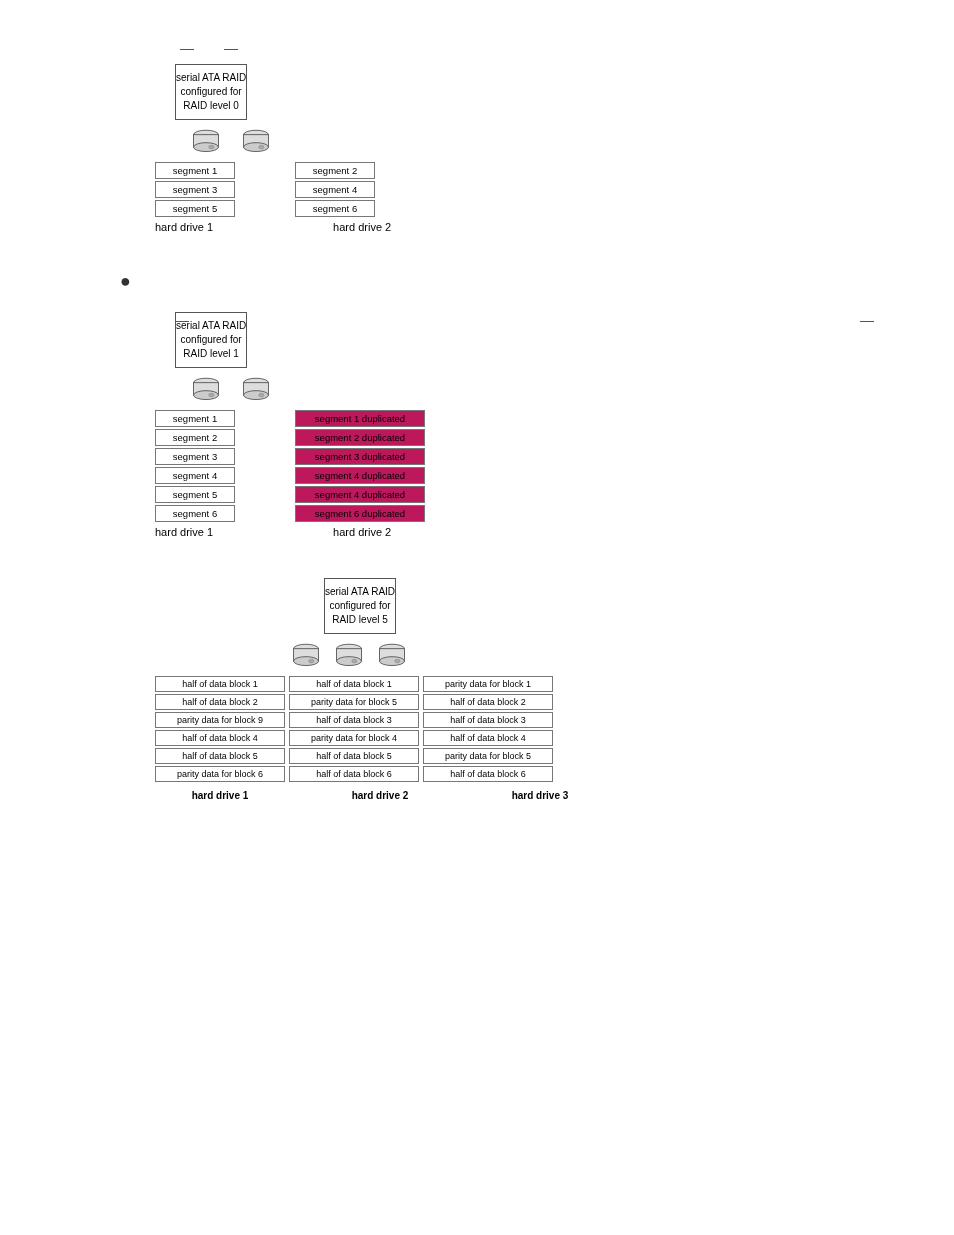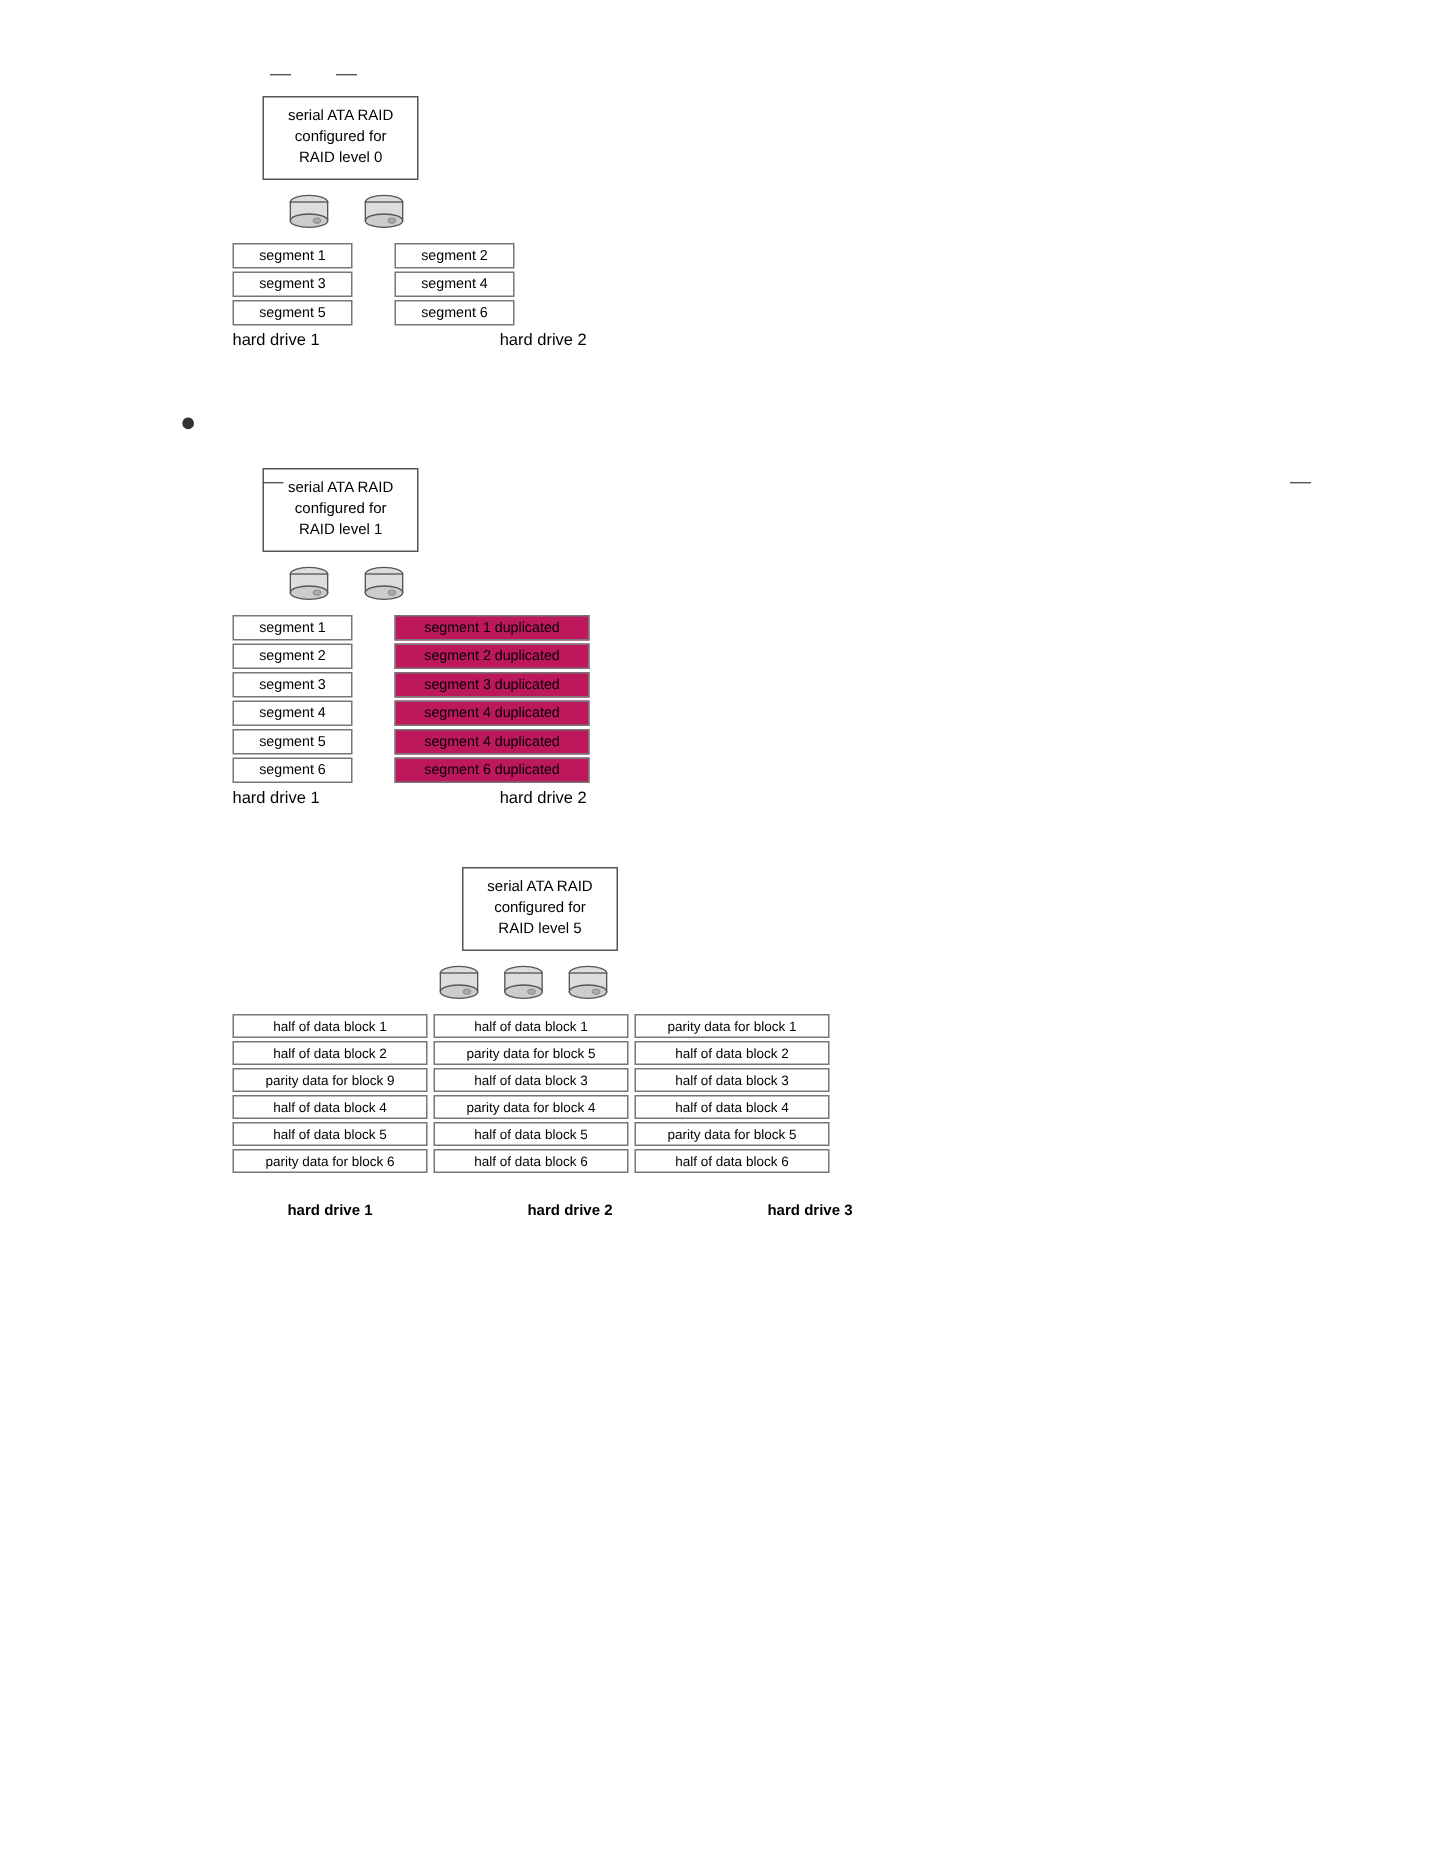--- a/index.html
+++ b/index.html
@@ -31,21 +31,21 @@
       margin-left: 120px;
     }
 
     .dash {
       font-size: 14px;
       color: #555;
     }
 
     .raid-box {
       border: 1px solid #555;
-      padding: 6px 16px;
+      padding: 6px 0;
       font-size: 10px;
       text-align: center;
       display: inline-block;
       background: #fff;
       line-height: 1.4;
     }
 
     .raid-box-container {
       margin-left: 115px;
       margin-bottom: 6px;
@@ -67,21 +67,21 @@
     }
 
     .drive-icon svg {
       width: 32px;
       height: 28px;
     }
 
     
     .segments-layout {
       display: flex;
-      gap: 28px;
+      gap: 60px;
       margin-left: 95px;
       margin-bottom: 4px;
     }
 
     .segments-col {
       display: flex;
       flex-direction: column;
       gap: 2px;
     }
 
@@ -142,21 +142,21 @@
       margin-left: 230px;
       margin-bottom: 8px;
       gap: 5px;
       align-items: center;
     }
 
     .raid5-segments-layout {
       display: flex;
       gap: 4px;
       margin-left: 95px;
-      margin-bottom: 20px;
+      margin-bottom: 8px;
     }
 
     .raid5-col {
       display: flex;
       flex-direction: column;
       gap: 2px;
     }
 
     .raid5-cell {
       border: 1px solid #777;

